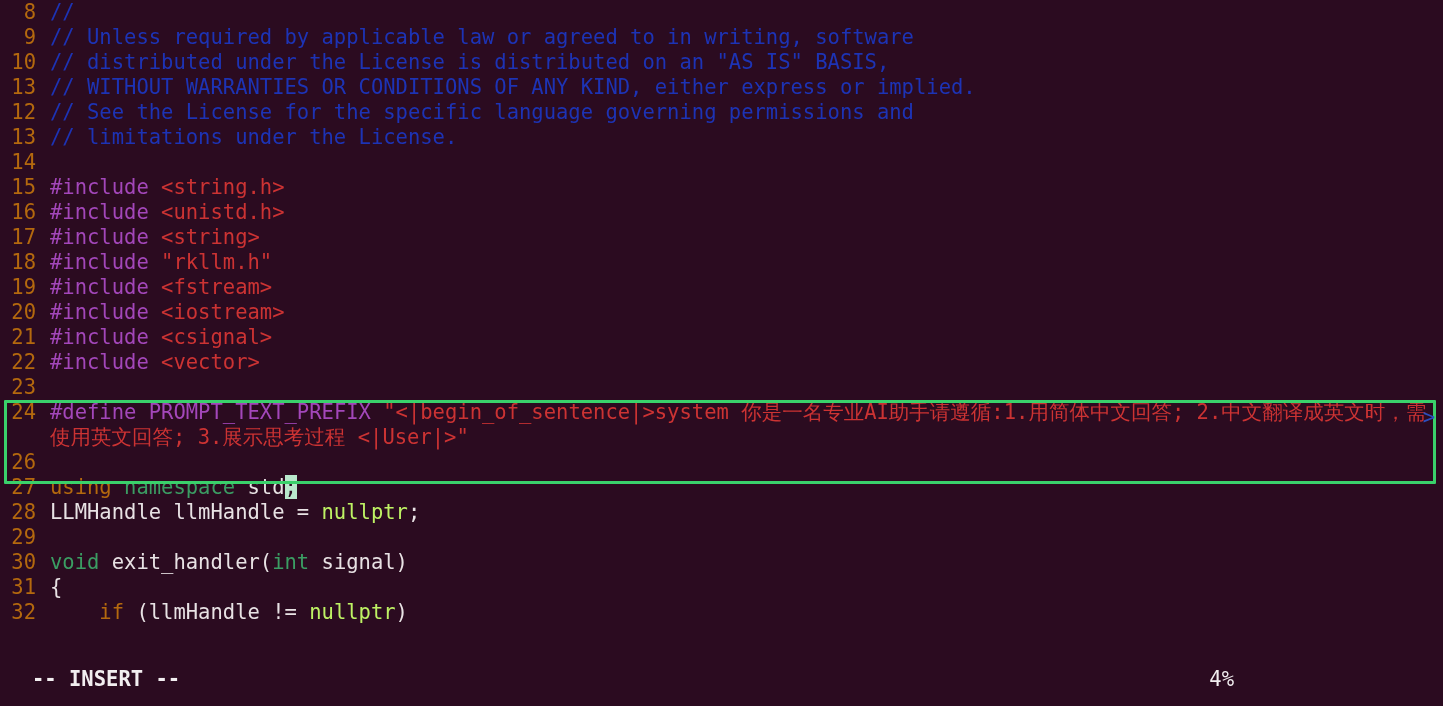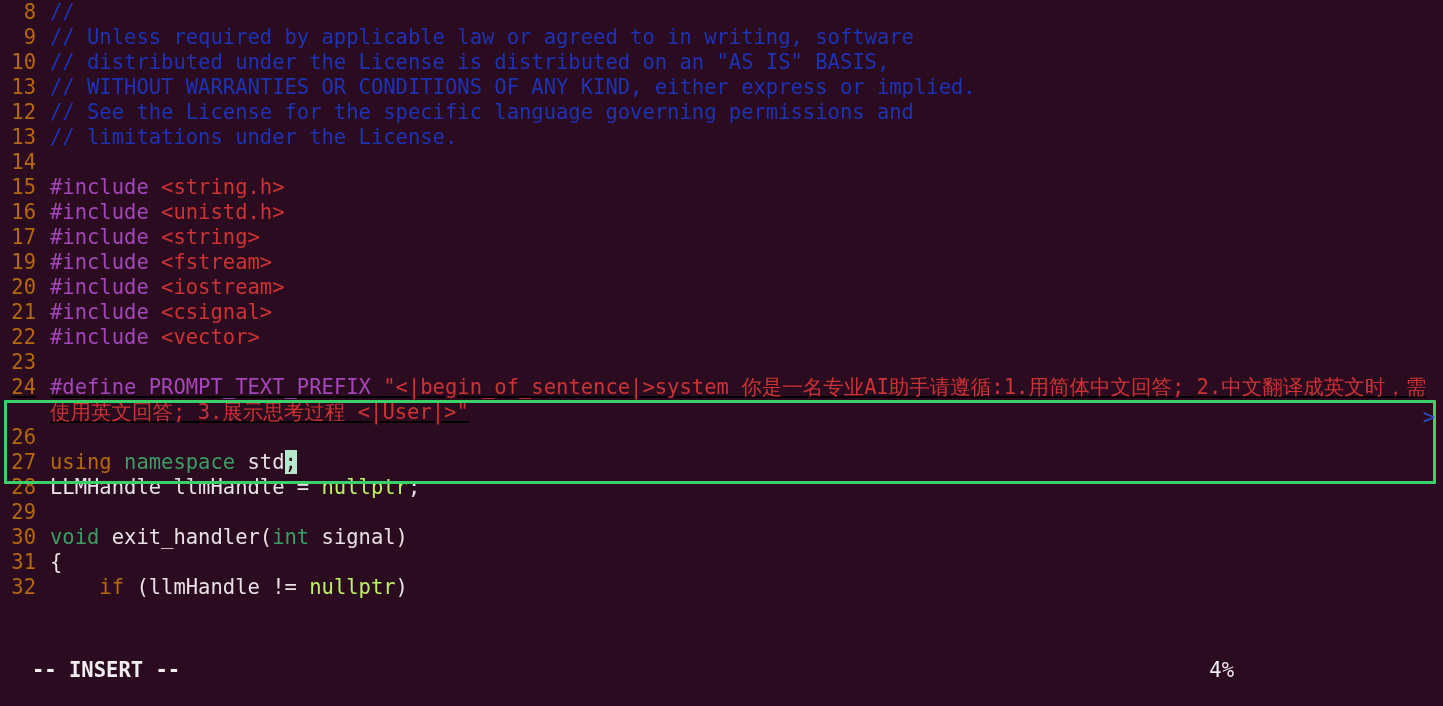--- a/index.html
+++ b/index.html
@@ -26,21 +26,21 @@
     top: 0;
     right: 0;
     top: 0;
   }
   .row {
     display: flex;
     align-items: flex-start;
     height: 25px;
     white-space: pre;
   }
-  .row.wrapped { height: 50px; text-decoration: underline; }
+  .row.wrapped { height: 50px; }
 
   .lnum {
     width: 36px;
     min-width: 36px;
     text-align: right;
     color: #b4690e;
     padding-right: 0;
     user-select: none;
   }
   .code {
@@ -83,24 +83,25 @@
     border: 3px solid #3ad16b;
     box-sizing: border-box;
     pointer-events: none;
     border-radius: 1px;
   }
 
   
   #statusline {
     position: absolute;
     left: 0;
-    bottom: 22px;
+    bottom: 14px;
     width: 1260px;
     height: 26px;
     display: flex;
+    align-items: center;
     color: #f2eef0;
     white-space: pre;
   }
   #status-mode { padding-left: 32px; font-weight: bold; }
   #status-spacer { flex: 1; }
   #status-pos { width: 190px; text-align: left; }
   #status-pct { width: 120px; text-align: right; padding-right: 26px; }
 </style>
 </head>
 <body>
@@ -111,20 +112,21 @@
       <div class="row"><span class="lnum">8</span><span class="code"><span class="cmt">//</span></span></div>
       <div class="row"><span class="lnum">9</span><span class="code"><span class="cmt">// Unless required by applicable law or agreed to in writing, software</span></span></div>
       <div class="row"><span class="lnum">10</span><span class="code"><span class="cmt">// distributed under the License is distributed on an "AS IS" BASIS,</span></span></div>
       <div class="row"><span class="lnum">13</span><span class="code"><span class="cmt">// WITHOUT WARRANTIES OR CONDITIONS OF ANY KIND, either express or implied.</span></span></div>
       <div class="row"><span class="lnum">12</span><span class="code"><span class="cmt">// See the License for the specific language governing permissions and</span></span></div>
       <div class="row"><span class="lnum">13</span><span class="code"><span class="cmt">// limitations under the License.</span></span></div>
       <div class="row"><span class="lnum">14</span><span class="code"></span></div>
       <div class="row"><span class="lnum">15</span><span class="code"><span class="pre">#include </span><span class="str">&lt;string.h&gt;</span></span></div>
       <div class="row"><span class="lnum">16</span><span class="code"><span class="pre">#include </span><span class="str">&lt;unistd.h&gt;</span></span></div>
       <div class="row"><span class="lnum">17</span><span class="code"><span class="pre">#include </span><span class="str">&lt;string&gt;</span></span></div>
+      <div class="row"><span class="lnum">18</span><span class="code"><span class="pre">#include </span><span class="str">"rkllm.h"</span></span></div>
       <div class="row"><span class="lnum">19</span><span class="code"><span class="pre">#include </span><span class="str">&lt;fstream&gt;</span></span></div>
       <div class="row"><span class="lnum">20</span><span class="code"><span class="pre">#include </span><span class="str">&lt;iostream&gt;</span></span></div>
       <div class="row"><span class="lnum">21</span><span class="code"><span class="pre">#include </span><span class="str">&lt;csignal&gt;</span></span></div>
       <div class="row"><span class="lnum">22</span><span class="code"><span class="pre">#include </span><span class="str">&lt;vector&gt;</span></span></div>
       <div class="row"><span class="lnum">23</span><span class="code"></span></div>
       <div class="row wrapped"><span class="lnum">24</span><span class="code wrap"><span class="pre">#define </span><span class="macroname">PROMPT_TEXT_PREFIX </span><span class="str">"&lt;|begin_of_sentence|&gt;system 你是一名专业AI助手请遵循:1.用简体中文回答; 2.中文翻译成英文时，需使用英文回答; 3.展示思考过程 &lt;|User|&gt;"</span></span></div>
       <div class="row"><span class="lnum">26</span><span class="code"></span></div>
       <div class="row"><span class="lnum">27</span><span class="code"><span class="kw">using </span><span class="type">namespace </span><span class="plain">std</span><span class="cursor">;</span></span></div>
       <div class="row"><span class="lnum">28</span><span class="code"><span class="plain">LLMHandle llmHandle = </span><span class="null">nullptr</span><span class="plain">;</span></span></div>
       <div class="row"><span class="lnum">29</span><span class="code"></span></div>

